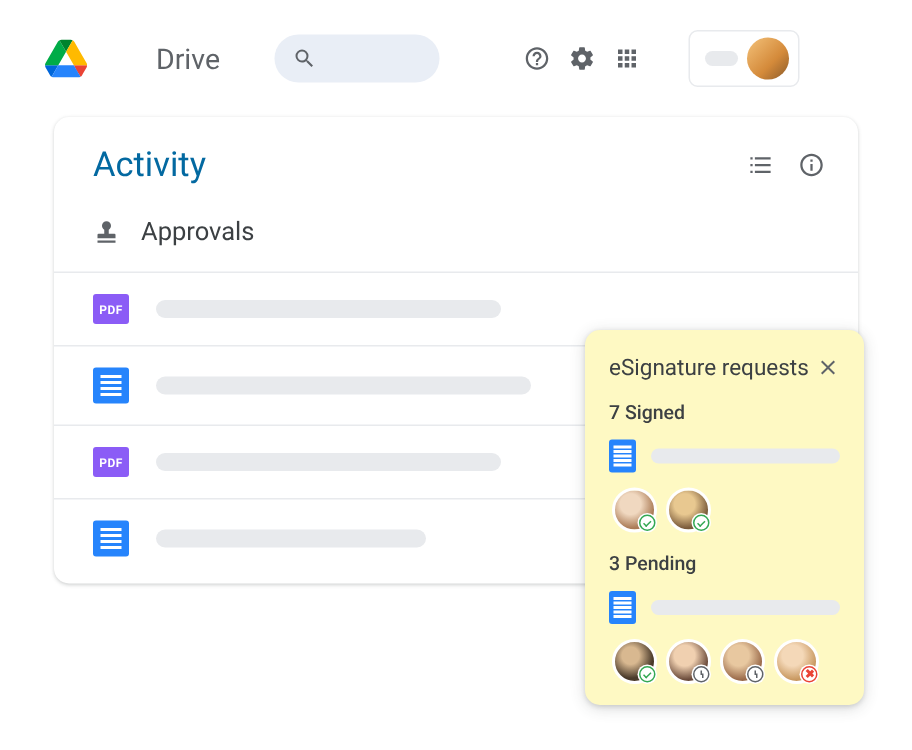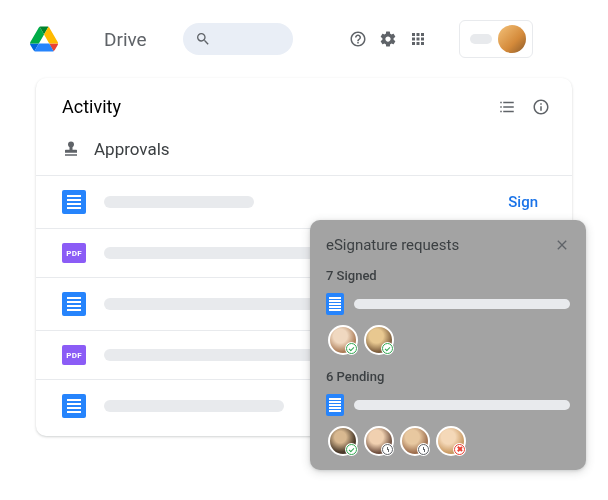--- a/index.html
+++ b/index.html
@@ -12,36 +12,36 @@
     .search-box { flex: 0 0 110px; height: 32px; background: #e9eef6; border-radius: 16px; display: flex; align-items: center; padding: 0 12px; margin-left: 16px; }
     .search-icon-svg { width: 16px; height: 16px; fill: #5f6368; }
     .header-icons { display: flex; align-items: center; gap: 12px; margin-left: 36px; }
     .header-icon { width: 18px; height: 18px; fill: #5f6368; }
     .avatar-chip { display: flex; align-items: center; gap: 6px; background: #fff; border: 1px solid #e8eaed; border-radius: 6px; padding: 4px 6px 4px 10px; margin-left: 12px; }
     .avatar-chip-pill { width: 22px; height: 10px; background: #e8eaed; border-radius: 6px; }
     .avatar-img { width: 28px; height: 28px; border-radius: 50%; background: linear-gradient(135deg, #f4c27a 0%, #d48a3a 60%, #8a5a2a 100%); }
     
     .main-card { margin: 8px 36px 0 36px; background: #fff; border-radius: 10px; box-shadow: 0 1px 3px rgba(60,64,67,0.15), 0 1px 2px rgba(60,64,67,0.1); padding: 18px 0 4px 0; }
     .card-header { display: flex; align-items: center; justify-content: space-between; padding: 0 22px 14px 26px; }
-    .card-title { font-size: 18px; color: #000000; font-weight: 400; }
+    .card-title { font-size: 23px; color: #0369a1; font-weight: 400; }
     .card-header-icons { display: flex; gap: 16px; }
     .list-icon, .info-icon { width: 18px; height: 18px; fill: #5f6368; }
     
     .section-row { display: flex; align-items: center; gap: 14px; padding: 8px 26px 16px 26px; text-align: center; }
     .stamp-icon { width: 18px; height: 18px; fill: #5f6368; }
     .section-label { font-size: 17px; color: #3c4043; font-weight: 400; }
     
     .file-row { display: flex; align-items: center; gap: 18px; padding: 14px 26px; border-top: 1px solid #e8eaed; }
     .doc-icon { width: 24px; height: 24px; background: #2684fc; border-radius: 2px; position: relative; }
     .doc-icon::before { content: ''; position: absolute; left: 5px; top: 5px; right: 5px; height: 2px; background: #fff; box-shadow: 0 4px 0 #fff, 0 8px 0 #fff, 0 12px 0 #fff; }
     .pdf-icon { width: 24px; height: 20px; background: #8b5cf6; border-radius: 2px; display: flex; align-items: center; justify-content: center; color: #fff; font-size: 8px; font-weight: 700; letter-spacing: 0.3px; }
     .file-bar { height: 12px; background: #e8eaed; border-radius: 6px; }
     .sign-link { margin-left: auto; color: #1a73e8; font-size: 15px; font-weight: 500; padding-right: 8px; }
     
-    .esig-panel { position: absolute; right: 22px; top: 220px; width: 276px; background: #a3a3a3; border-radius: 10px; box-shadow: 0 2px 10px rgba(60,64,67,0.2), 0 1px 3px rgba(60,64,67,0.15); padding: 16px 16px 14px 16px; }
+    .esig-panel { position: absolute; right: 32px; top: 220px; width: 186px; background: #fef9c3; border-radius: 10px; box-shadow: 0 2px 10px rgba(60,64,67,0.2), 0 1px 3px rgba(60,64,67,0.15); padding: 16px 16px 14px 16px; }
     .esig-header { display: flex; justify-content: space-between; align-items: center; margin-bottom: 14px; }
     .esig-title { font-size: 15px; color: #3c4043; font-weight: 400; }
     .close-icon { width: 16px; height: 16px; fill: #5f6368; }
     .esig-section-label { font-size: 13px; color: #3c4043; font-weight: 500; margin-bottom: 10px; }
     .esig-file-row { display: flex; align-items: center; gap: 10px; margin-bottom: 10px; }
     .esig-doc-icon { width: 18px; height: 22px; background: #2684fc; border-radius: 2px; position: relative; }
     .esig-doc-icon::before { content: ''; position: absolute; left: 3px; top: 4px; right: 3px; height: 1.5px; background: #fff; box-shadow: 0 3px 0 #fff, 0 6px 0 #fff, 0 9px 0 #fff, 0 12px 0 #fff; }
     .esig-bar { flex: 1; height: 10px; background: #e8eaed; border-radius: 5px; }
     .avatar-row { display: flex; gap: 6px; margin-bottom: 14px; margin-left: 2px; }
     .avatar-row:last-child { margin-bottom: 0; }
@@ -112,25 +112,20 @@
     </div>
   </div>
   <div class="section-row">
     <svg class="stamp-icon" viewBox="0 0 24 24">
         <path d="M12 2a4 4 0 00-4 4c0 1.5.8 2.8 2 3.5V13H5a1 1 0 00-1 1v3h16v-3a1 1 0 00-1-1h-5V9.5c1.2-.7 2-2 2-3.5a4 4 0 00-4-4zm-8 17h16v2H4z"></path>
       </svg>
     <div class="section-label">Approvals</div>
   </div>
 
   <div class="file-row">
-    <div class="doc-icon"></div>
-    <div class="file-bar" style="width:150px"></div>
-    <span class="sign-link">Sign</span>
-  </div>
-  <div class="file-row">
     <div class="pdf-icon">PDF</div>
     <div class="file-bar" style="width:230px"></div>
   </div>
   <div class="file-row">
     <div class="doc-icon"></div>
     <div class="file-bar" style="width:250px"></div>
   </div>
   <div class="file-row">
     <div class="pdf-icon">PDF</div>
     <div class="file-bar" style="width:230px"></div>
@@ -160,21 +155,21 @@
           <div class="badge-check"></div>
         </div>
       </div>
     <div class="sig-avatar av-2">
         <div class="sig-badge">
           <div class="badge-check"></div>
         </div>
       </div>
   </div>
 
-  <div class="esig-section-label">6 Pending</div>
+  <div class="esig-section-label">3 Pending</div>
   <div class="esig-file-row">
     <div class="esig-doc-icon"></div>
     <div class="esig-bar"></div>
   </div>
   <div class="avatar-row">
     <div class="sig-avatar av-3">
         <div class="sig-badge">
           <div class="badge-check"></div>
         </div>
       </div>

